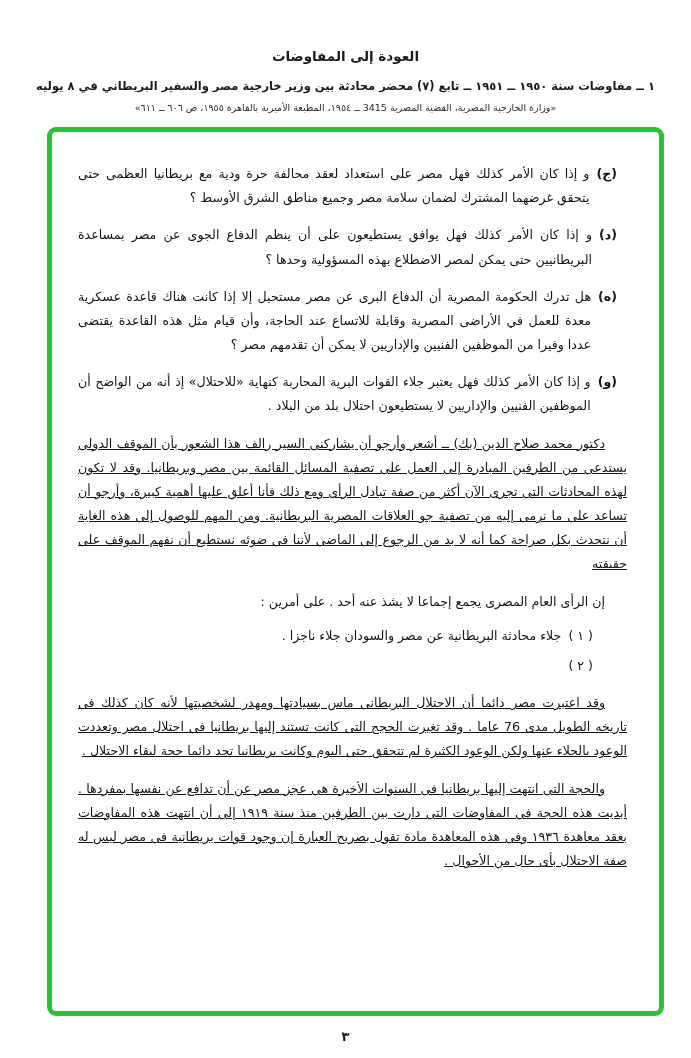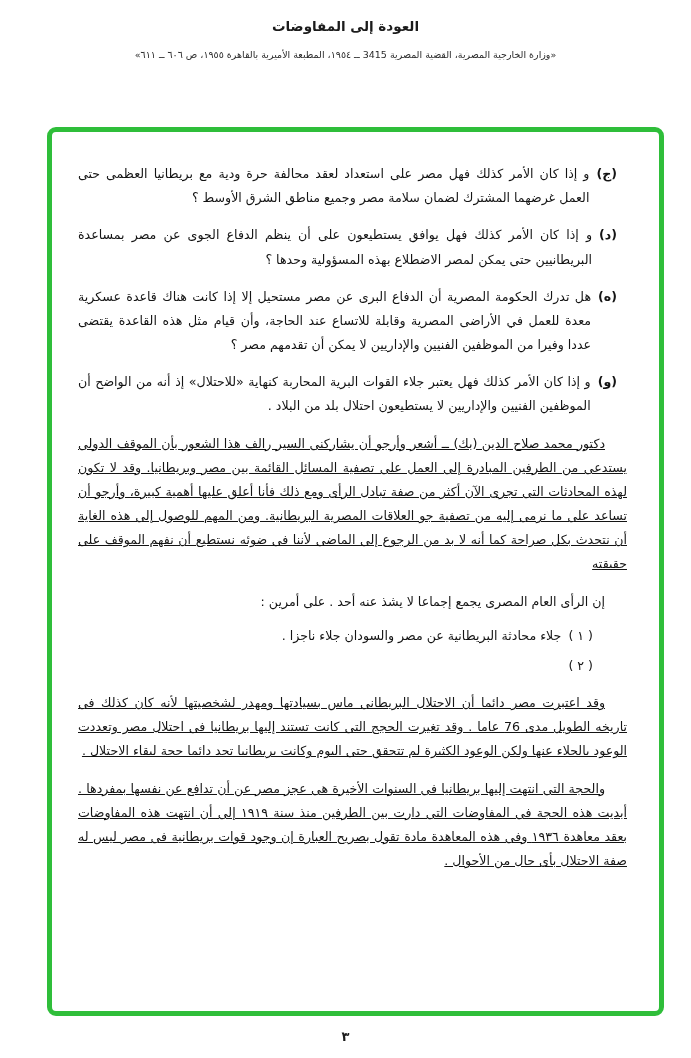--- a/index.html
+++ b/index.html
@@ -5,21 +5,21 @@
   * { margin: 0; padding: 0; box-sizing: border-box; }
   html, body { width: 691px; height: 1058px; }
   body {
     background: #ffffff;
     font-family: "DejaVu Sans", sans-serif;
     direction: rtl;
     color: #1b1b1b;
     position: relative;
     overflow: hidden;
   }
-  .doc-header { text-align: center; padding-top: 18px; }
+  .doc-header { text-align: center; padding-top: 48px; }
   .doc-title {
     font-size: 13.5px;
     font-weight: bold;
     margin-bottom: 15px;
     letter-spacing: 0.2px;
   }
   .doc-headline {
     font-size: 11.5px;
     font-weight: bold;
     margin-bottom: 9px;
@@ -82,29 +82,30 @@
     text-align: center;
     font-size: 13px;
     font-weight: bold;
   }
 </style>
 </head>
 <body>
 
 <div class="doc-header">
   <div class="doc-title">العودة إلى المفاوضات</div>
+  <div class="doc-headline">١ ــ مفاوضات سنة ١٩٥٠ ــ ١٩٥١ ــ تابع (٧) محضر محادثة بين وزير خارجية مصر والسفير البريطاني في ٨ يوليه</div>
   <div class="doc-source">«وزارة الخارجية المصرية، القضية المصرية 3415 ــ ١٩٥٤، المطبعة الأميرية بالقاهرة ١٩٥٥، ص ٦٠٦ ــ ٦١١»</div>
 </div>
 
 <div class="highlight-box" style="border-color: rgb(47, 190, 58);">
   <div class="body-text">
 
     <div class="lettered-item">
       <span class="marker">(ج)</span>
-      <span class="item-text">و إذا كان الأمر كذلك فهل مصر على استعداد لعقد محالفة حرة ودية مع بريطانيا العظمى حتى العمل غرضهما المشترك لضمان سلامة مصر وجميع مناطق الشرق الأوسط ؟</span>
+      <span class="item-text">و إذا كان الأمر كذلك فهل مصر على استعداد لعقد محالفة حرة ودية مع بريطانيا العظمى حتى يتحقق غرضهما المشترك لضمان سلامة مصر وجميع مناطق الشرق الأوسط ؟</span>
     </div>
 
     <div class="lettered-item">
       <span class="marker">(د)</span>
       <span class="item-text">و إذا كان الأمر كذلك فهل يوافق يستطيعون على أن ينظم الدفاع الجوى عن مصر بمساعدة البريطانيين حتى يمكن لمصر الاضطلاع بهذه المسؤولية وحدها ؟</span>
     </div>
 
     <div class="lettered-item">
       <span class="marker">(ه)</span>
       <span class="item-text">هل تدرك الحكومة المصرية أن الدفاع البرى عن مصر مستحيل إلا إذا كانت هناك قاعدة عسكرية معدة للعمل في الأراضى المصرية وقابلة للاتساع عند الحاجة، وأن قيام مثل هذه القاعدة يقتضى عددا وفيرا من الموظفين الفنيين والإداريين لا يمكن أن تقدمهم مصر ؟</span>

